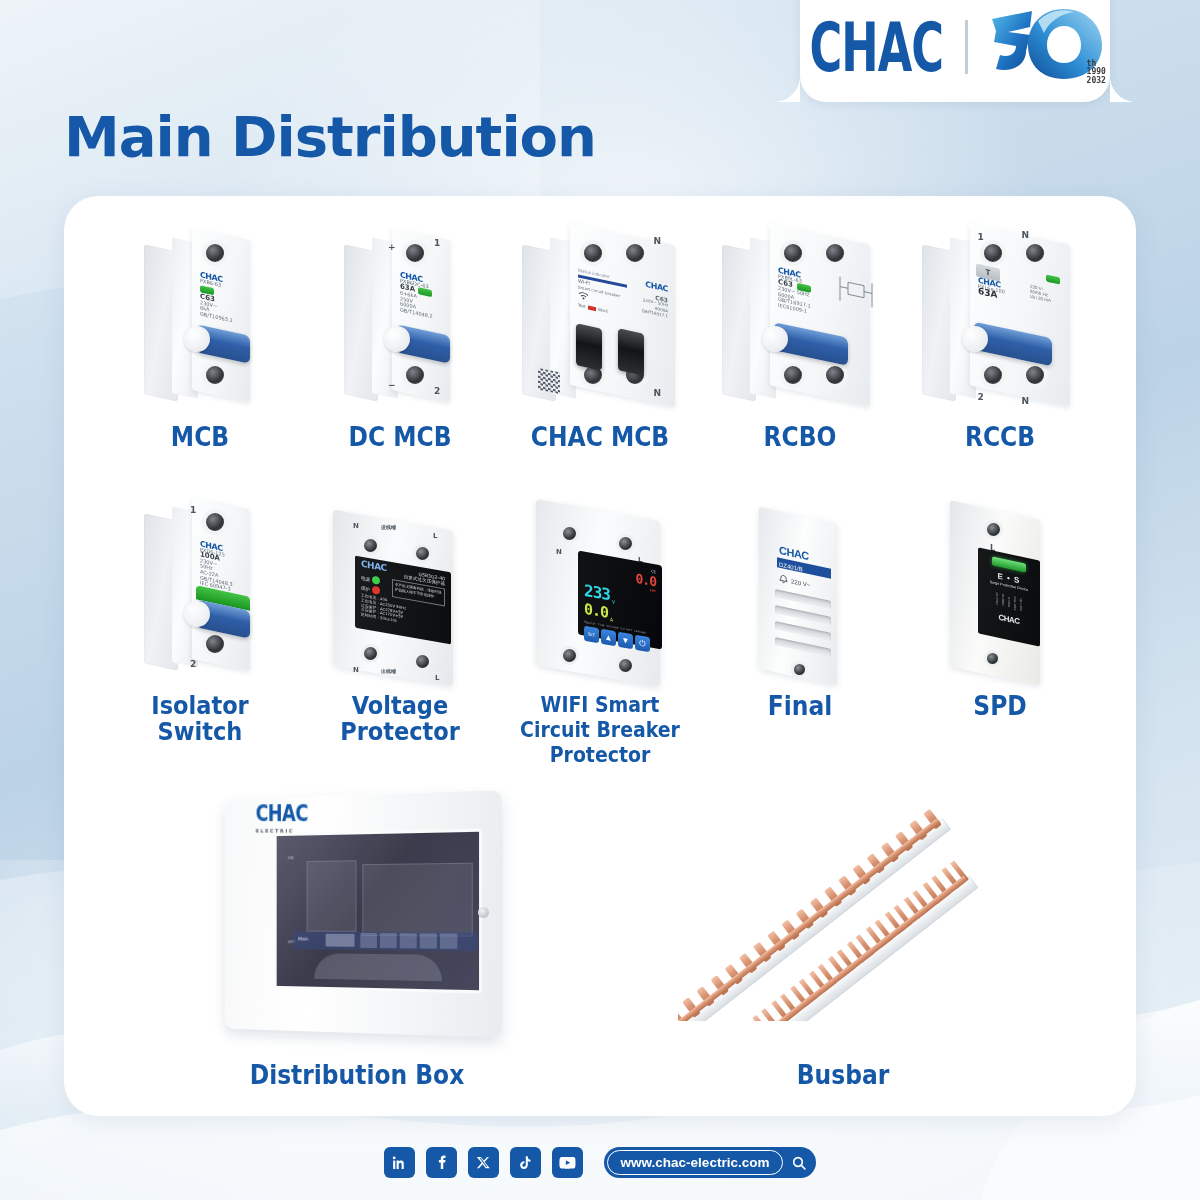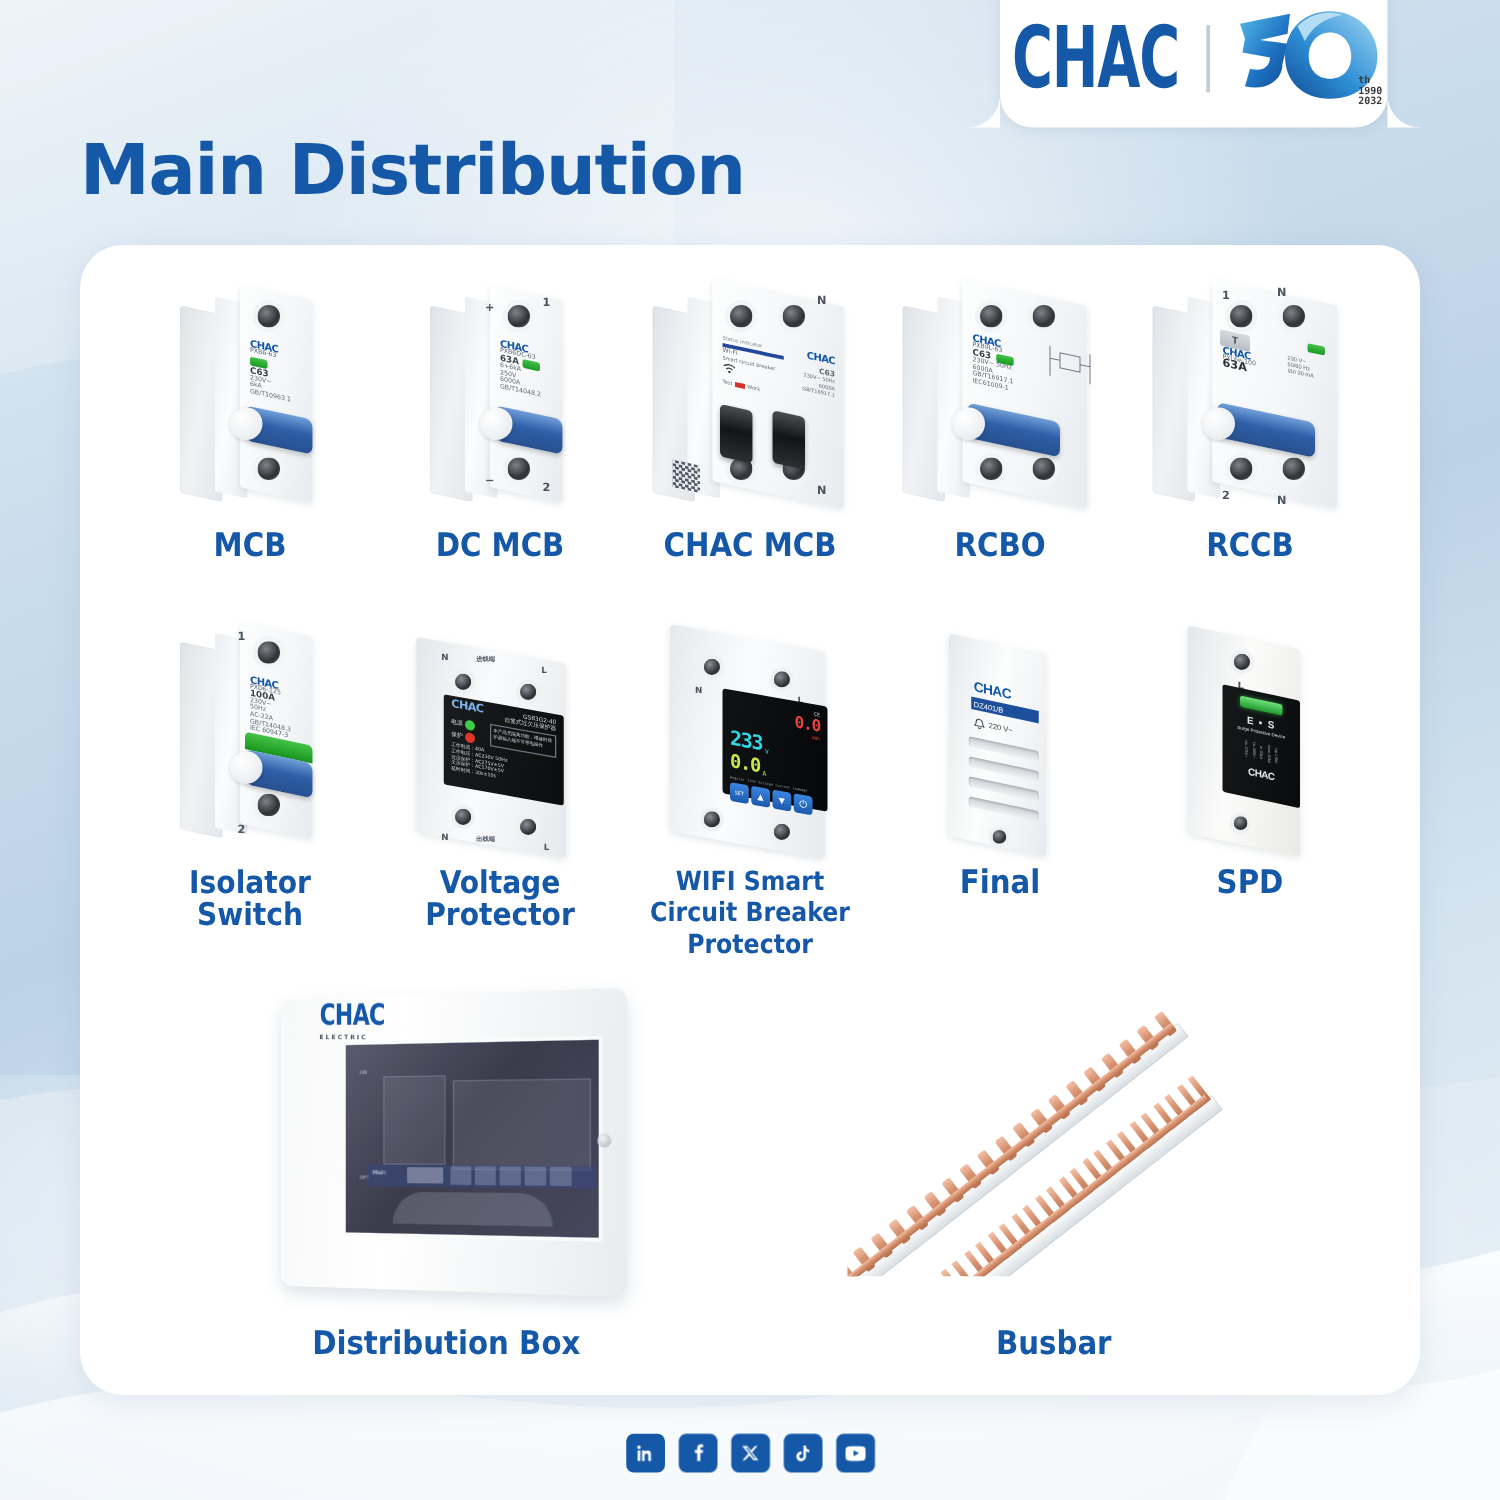--- a/index.html
+++ b/index.html
@@ -788,13 +788,22 @@
   <a class="sicon">
     <svg width="16" height="16" viewBox="0 0 24 24" fill="#fff">
         <path d="M16.2 2h-3v13.1a2.6 2.6 0 1 1-2.2-2.57V9.4a5.8 5.8 0 1 0 5.2 5.77V8.9a7 7 0 0 0 4 1.26V7.1a4.1 4.1 0 0 1-4-4.1V2z"></path>
       </svg>
   </a>
   <a class="sicon">
     <svg width="19" height="19" viewBox="0 0 24 24" fill="#fff">
         <path d="M22 8.2s-.2-1.5-.8-2.1c-.8-.8-1.6-.8-2-.9C16.3 5 12 5 12 5h0s-4.3 0-7.2.2c-.4.1-1.2.1-2 .9C2.2 6.7 2 8.2 2 8.2S1.8 9.9 1.8 11.6v1.6C1.8 15 2 16.7 2 16.7s.2 1.5.8 2.1c.8.8 1.8.8 2.2.9 1.6.2 6.9.2 6.9.2s4.3 0 7.2-.2c.4-.1 1.2-.1 2-.9.6-.6.8-2.1.8-2.1s.2-1.7.2-3.4v-1.6c0-1.7-.2-3.5-.2-3.5zM9.9 15.1V9.2l5.6 3-5.6 2.9z"></path>
       </svg>
   </a>
+  <div class="url-pill">
+    <div class="url-inner">www.chac-electric.com</div>
+    <div class="url-search">
+      <svg width="16" height="16" viewBox="0 0 24 24" fill="none" stroke="#fff" stroke-width="2.4">
+        <circle cx="10.5" cy="10.5" r="6.5"></circle>
+          <path d="M15.5 15.5 L21 21" stroke-linecap="round"></path>
+      </svg>
+    </div>
+  </div>
 </div>
 
 </body></html>

